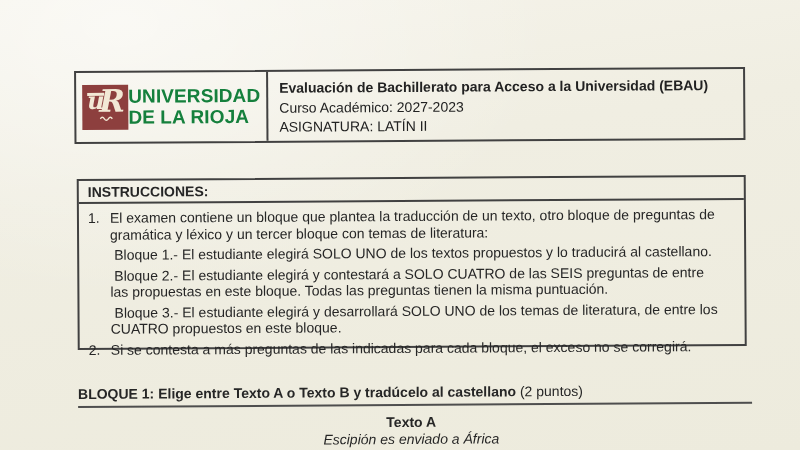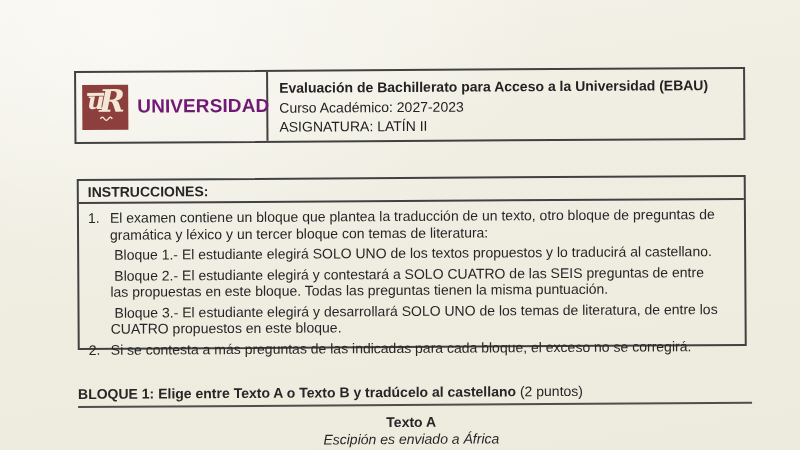--- a/index.html
+++ b/index.html
@@ -76,26 +76,25 @@
     font-weight: bold;
     font-size: 31px;
     line-height: 31px;
     color: #f2e8d5;
   }
   .logo-wave {
     position: absolute;
     left: 17px; bottom: 4px;
   }
   .uni-name {
-    margin-left: 9px;
     font-weight: bold;
     font-size: 19px;
     line-height: 20.5px;
     letter-spacing: 0.1px;
-    color: #701a75;
+    color: #15803d;
     white-space: nowrap;
   }
   .header-right {
     flex: 1;
     padding: 7px 0 0 11px;
     box-sizing: border-box;
   }
   .hr-line {
     font-size: 14px;
     line-height: 19.5px;
@@ -181,20 +180,21 @@
         <span class="logo-u">u</span>
         <span class="logo-r">R</span>
         <span class="logo-wave">
           <svg width="16" height="6" viewBox="0 0 16 6">
             <path d="M1,3 q2,-3 4,0 t4,0 t4,0" fill="none" stroke="#f2e8d5" stroke-width="1.4"></path>
           </svg>
         </span>
       </div>
       <div class="uni-name">
         <div>UNIVERSIDAD</div>
+        <div>DE LA RIOJA</div>
       </div>
     </div>
     <div class="header-right">
       <div class="hr-line title">Evaluación de Bachillerato para Acceso a la Universidad (EBAU)</div>
       <div class="hr-line"><span class="lbl">Curso Académico:</span> <span>2027-2023</span></div>
       <div class="hr-line"><span class="lbl">ASIGNATURA:</span> <span>LATÍN II</span></div>
     </div>
   </div>
 
   <div class="instr-box">

